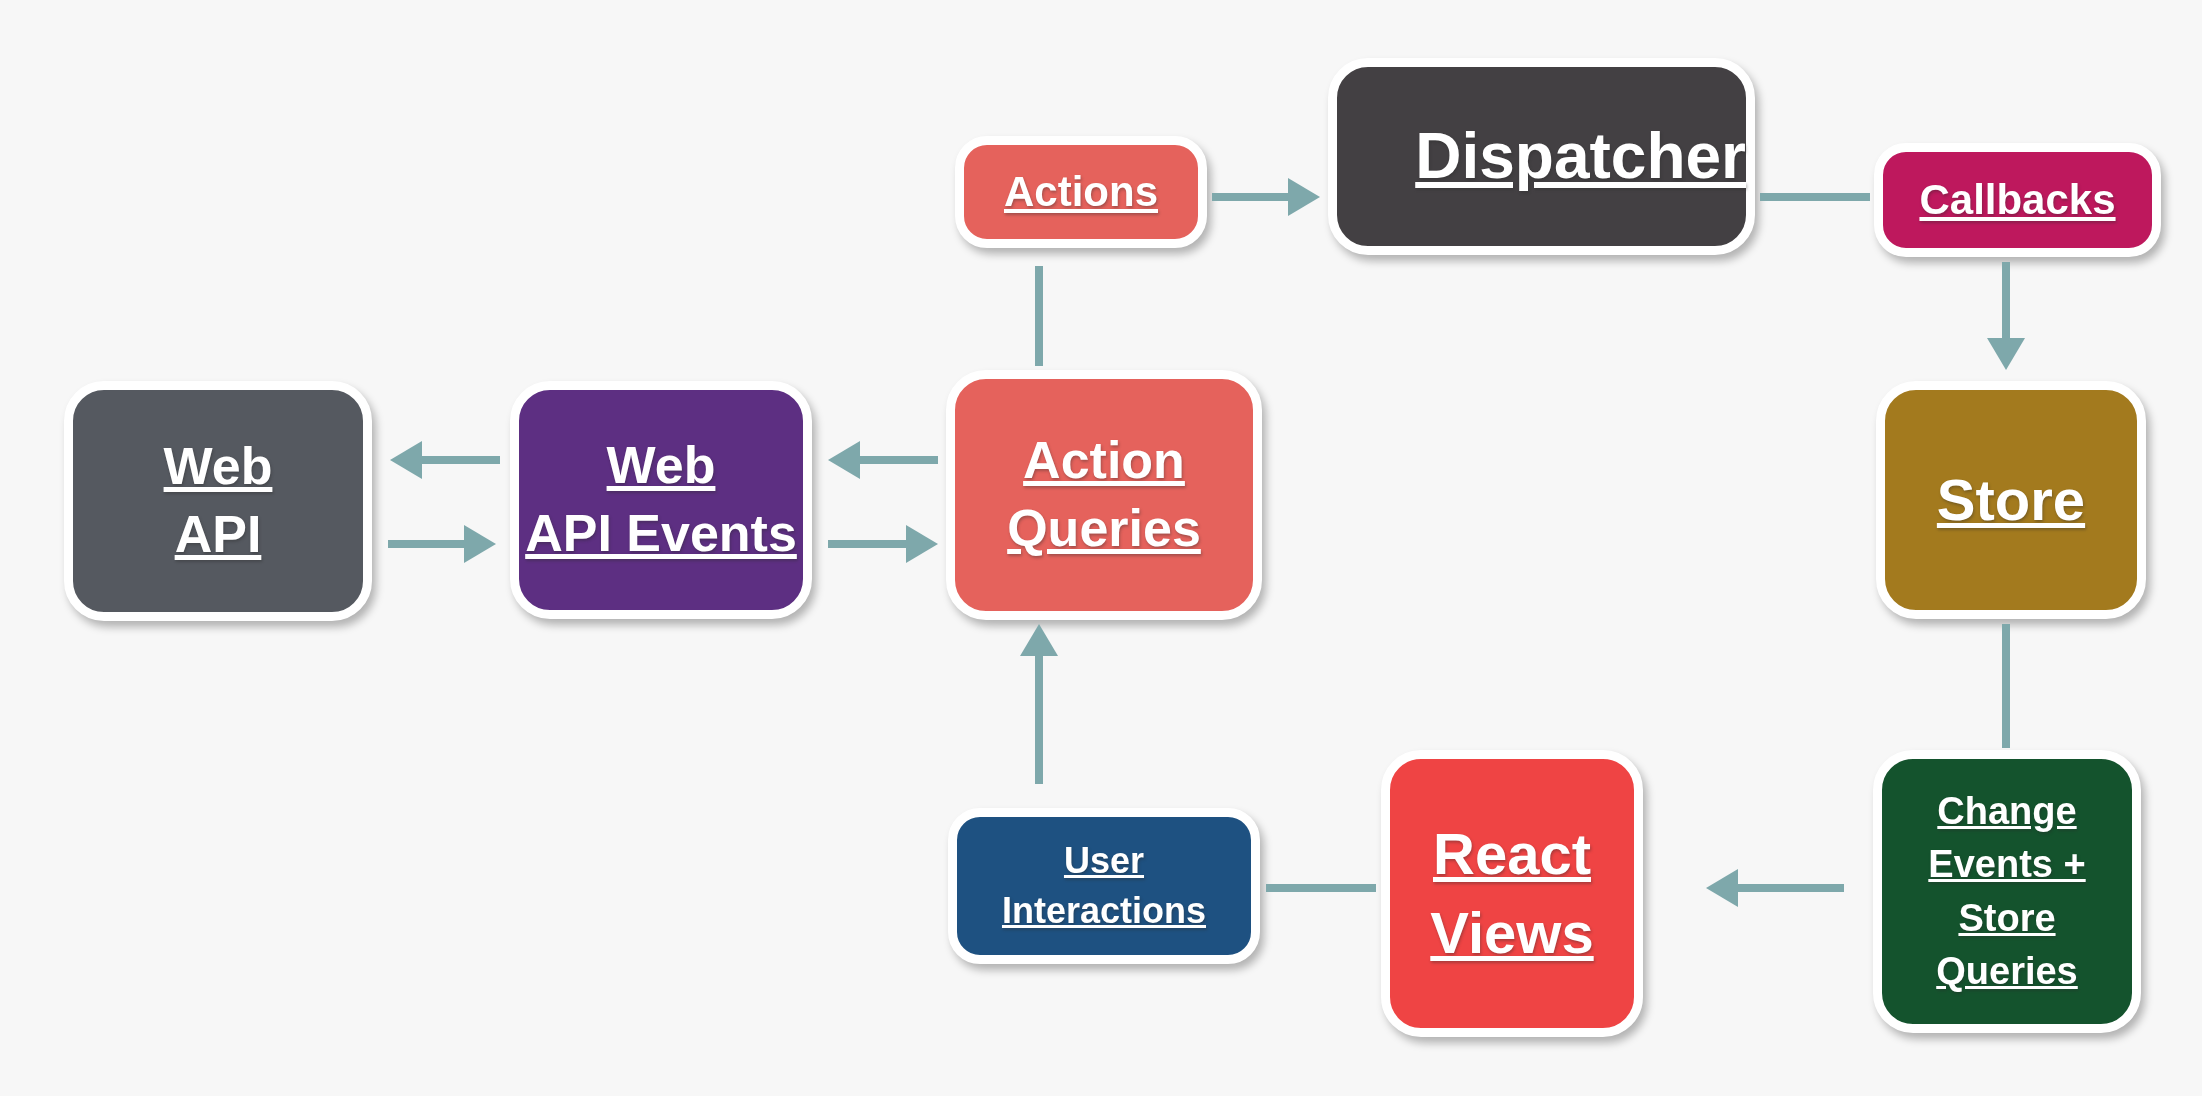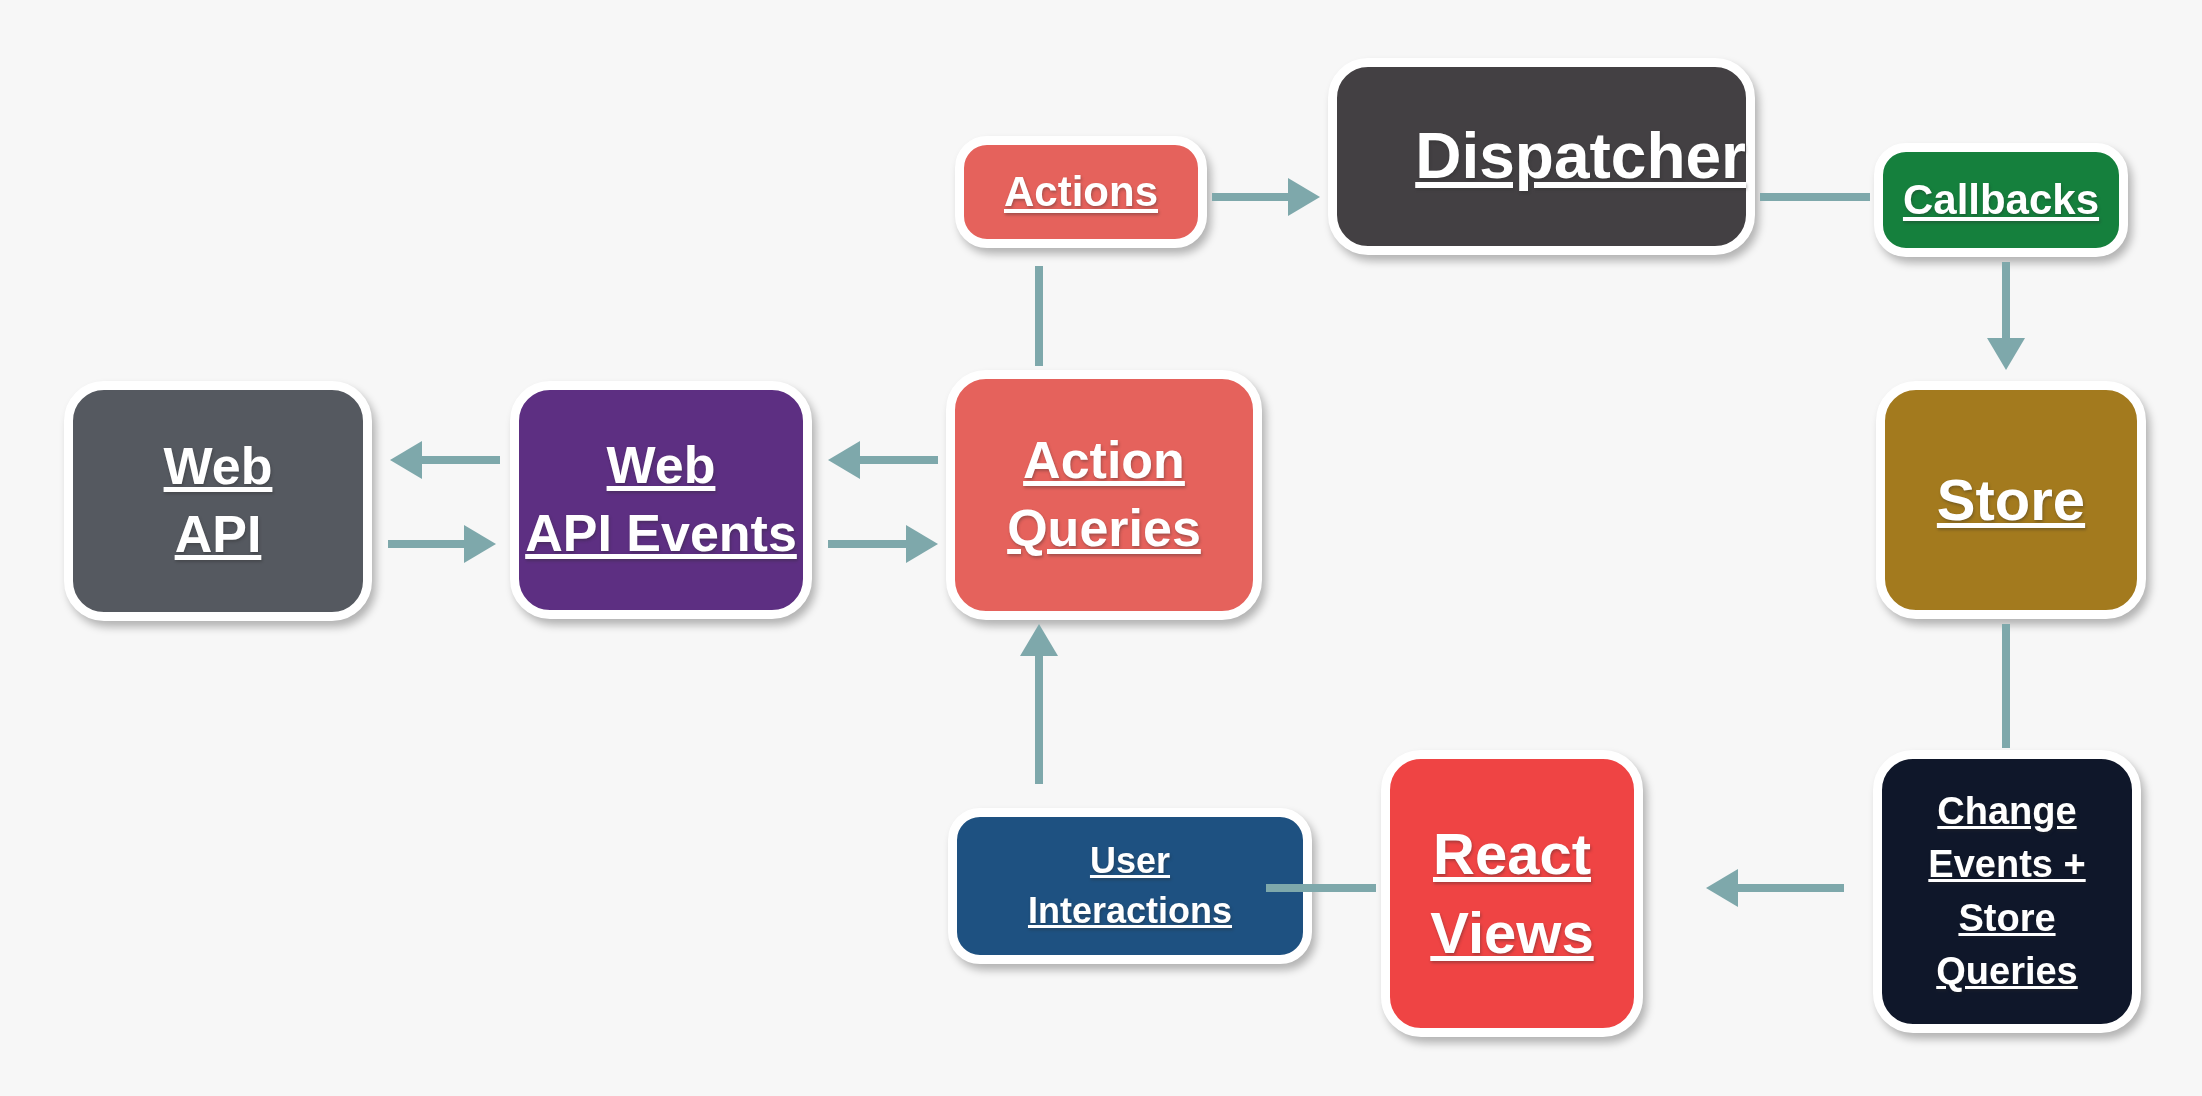--- a/index.html
+++ b/index.html
@@ -107,49 +107,49 @@
       <span>Actions</span>
     </div>
   </div>
 
   <div class="node" style="left: 1328px; top: 58px; width: 427px; height: 197px; background-color: rgb(67, 64, 67); align-items: flex-end;">
     <div class="label fs-xl">
       <span>Dispatcher</span>
     </div>
   </div>
 
-  <div class="node small" style="left: 1874px; top: 143px; width: 254px; height: 114px; background-color: #15803d;">
+  <div class="node small" style="left: 1874px; top: 143px; width: 287px; height: 114px; background-color: #be185d;">
     <div class="label fs-sm">
       <span>Callbacks</span>
     </div>
   </div>
 
   <div class="node" style="left: 1876px; top: 381px; width: 270px; height: 238px; background-color: rgb(163, 122, 30);">
     <div class="label fs-lg">
       <span>Store</span>
     </div>
   </div>
 
-  <div class="node" style="left: 1873px; top: 750px; width: 268px; height: 283px; background-color: #0f172a;">
+  <div class="node" style="left: 1873px; top: 750px; width: 268px; height: 283px; background-color: #14532d;">
     <div class="label fs-4l">
       <span>Change</span>
       <span>Events +</span>
       <span>Store</span>
       <span>Queries</span>
     </div>
   </div>
 
   <div class="node" style="left: 1381px; top: 750px; width: 262px; height: 287px; background-color: #ef4444;">
     <div class="label fs-lg">
       <span>React</span>
       <span>Views</span>
     </div>
   </div>
 
-  <div class="node small" style="left: 948px; top: 808px; width: 364px; height: 156px; background-color: rgb(30, 81, 129);">
+  <div class="node small" style="left: 948px; top: 808px; width: 312px; height: 156px; background-color: rgb(30, 81, 129);">
     <div class="label fs-xs">
       <span>User</span>
       <span>Interactions</span>
     </div>
   </div>
 
   <div class="edge" style="left:1212px; top:193px; width:78px; height:8px;"></div>
   <div class="head right" style="left:1288px; top:178px;"></div>
 
   <div class="edge" style="left:1760px; top:193px; width:110px; height:8px;"></div>

